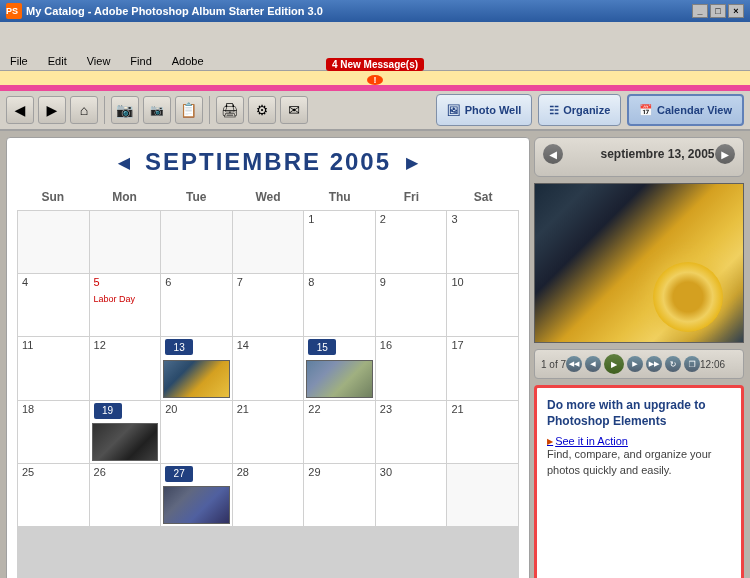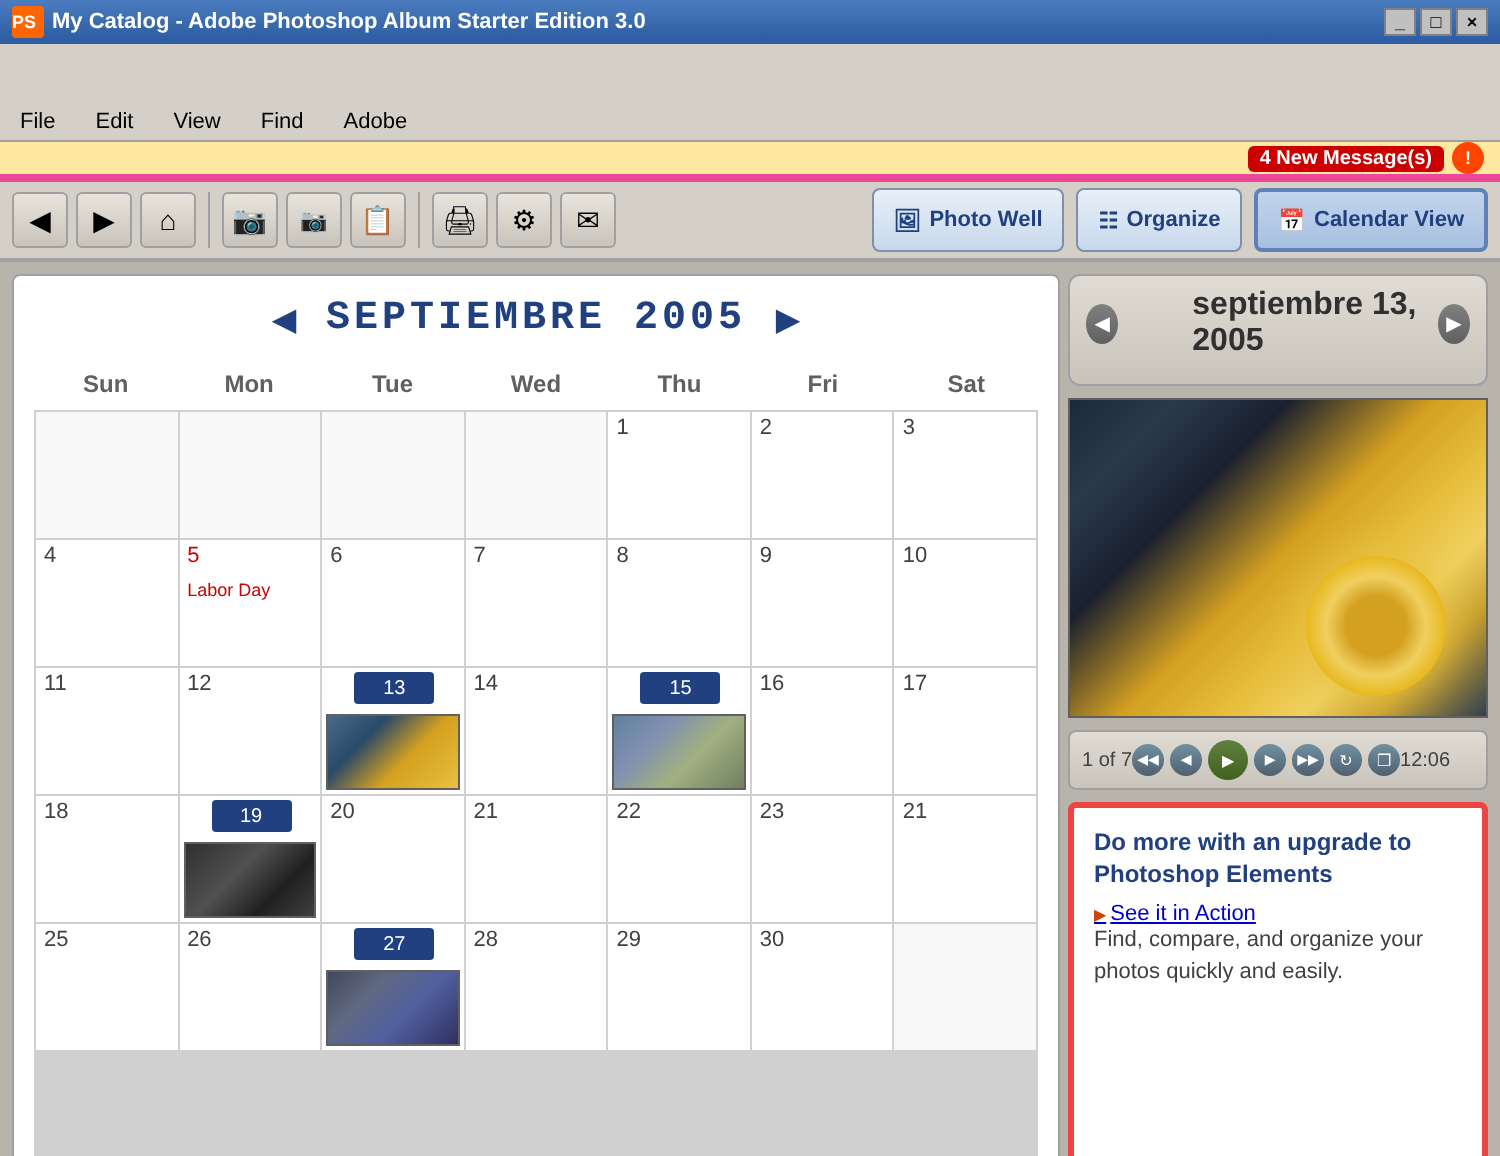--- a/index.html
+++ b/index.html
@@ -77,21 +77,22 @@
     
     #notification-bar {
       background: #ffe8a0;
       height: 20px;
       display: flex;
       align-items: center;
       justify-content: flex-end;
       padding: 0 8px;
       font-size: 11px;
       gap: 4px;
-      border-bottom: 4px solid #ec4899;
+      border-bottom: 6px solid #ec4899;
+      flex-direction: column;
     }
     #notification-badge {
       background: #cc0000;
       color: white;
       padding: 1px 6px;
       border-radius: 3px;
       font-size: 10px;
       font-weight: bold;
     }
     #notification-icon {
@@ -179,25 +180,24 @@
       flex-direction: column;
     }
     #calendar-header {
       display: flex;
       align-items: center;
       justify-content: center;
       gap: 12px;
       margin-bottom: 12px;
     }
     #calendar-title {
-      font-size: 20px;
+      font-size: 24px;
       font-weight: bold;
       color: #204080;
       letter-spacing: 2px;
-      font-family: Liberation Mono, monospace;
     }
     .nav-arrow {
       width: 18px;
       height: 18px;
       cursor: pointer;
       color: #204080;
       font-size: 16px;
       display: flex;
       align-items: center;
       justify-content: center;
@@ -241,28 +241,27 @@
     .day-num {
       font-size: 11px;
       color: #404040;
       position: absolute;
       top: 2px;
       left: 4px;
     }
     .day-num.highlighted {
       background: #204080;
       color: white;
-      width: 40px;
+      width: 28px;
       height: 16px;
       display: flex;
       align-items: center;
       justify-content: center;
       border-radius: 2px;
       font-size: 10px;
-      margin-left: 12px;
     }
     .day-num.red { color: #cc0000; }
     .event-label {
       font-size: 9px;
       color: #cc0000;
       margin-top: 18px;
       line-height: 1.2;
     }
     .cell-photo {
       position: absolute;
@@ -314,21 +313,21 @@
       background: linear-gradient(to bottom, #808080, #606060);
       border-radius: 50%;
       cursor: pointer;
       display: flex;
       align-items: center;
       justify-content: center;
       color: white;
       font-size: 10px;
     }
     #date-nav-title {
-      font-size: 16px;
+      font-size: 12px;
       font-weight: bold;
       color: #303030;
       margin-left: 37px;
     }
 
     
     #photo-preview {
       background: #1a1a1a;
       border: 1px solid #606060;
       height: 160px;

